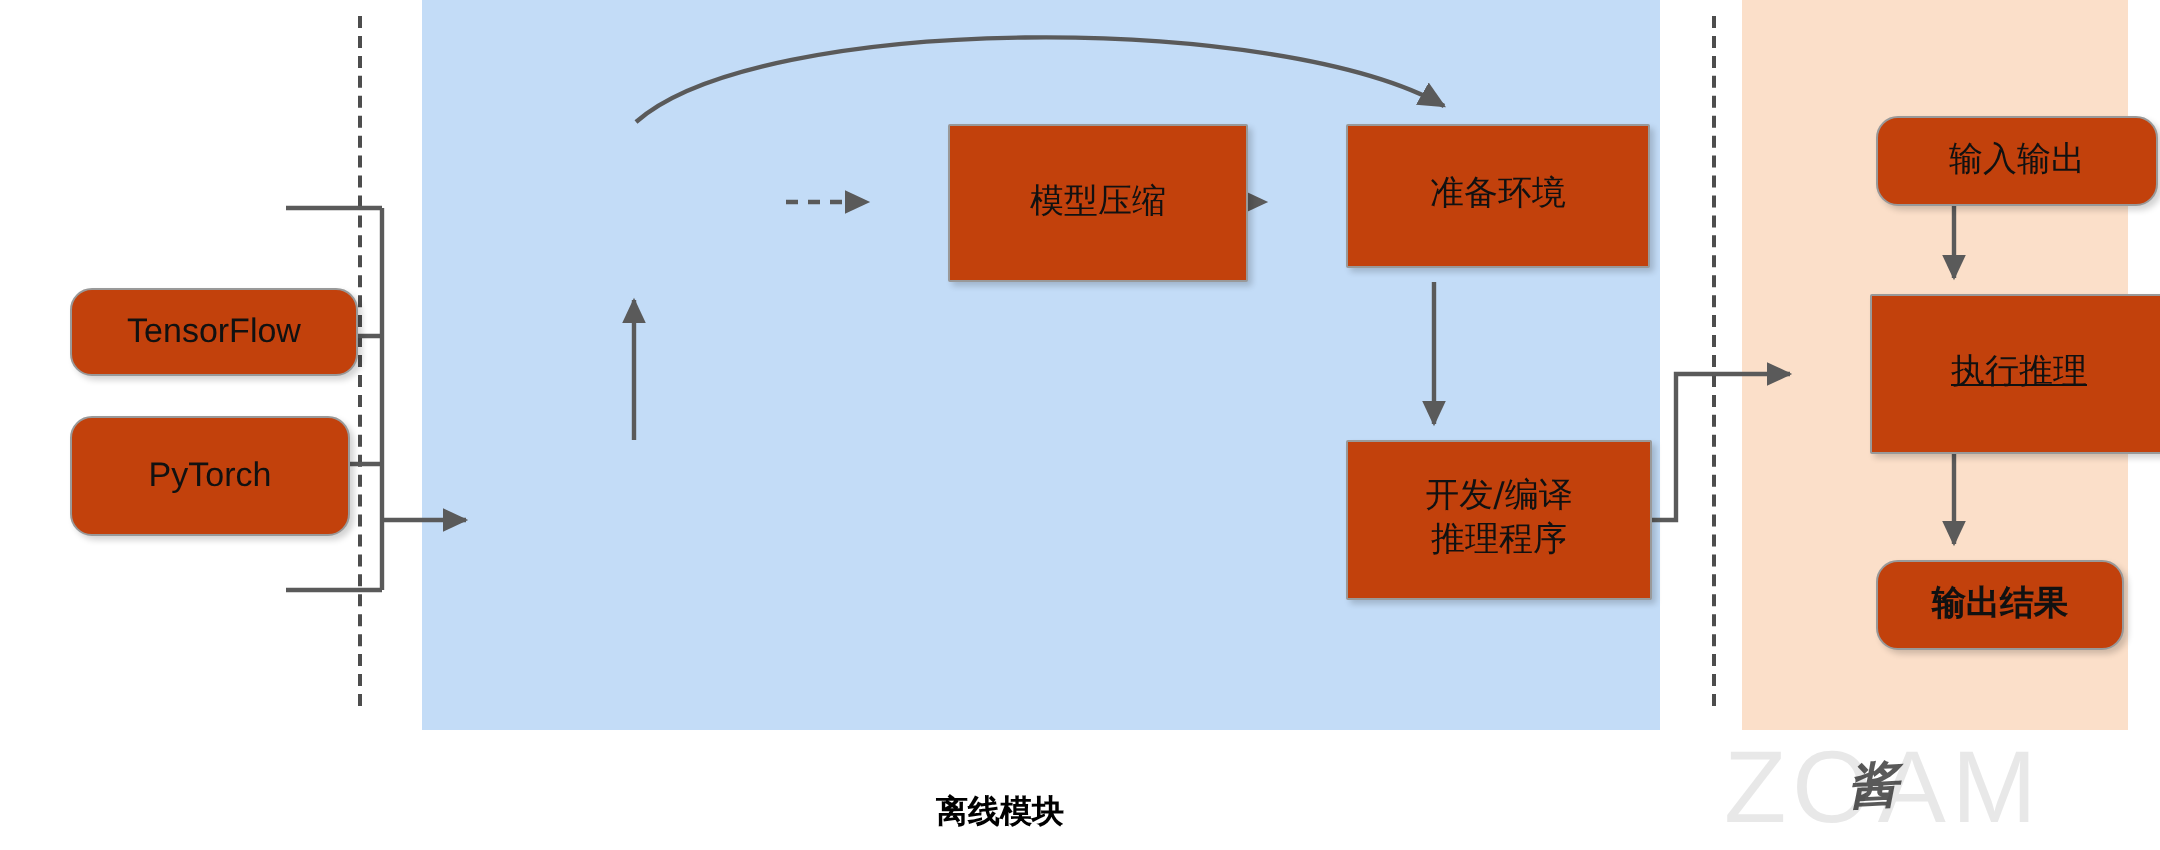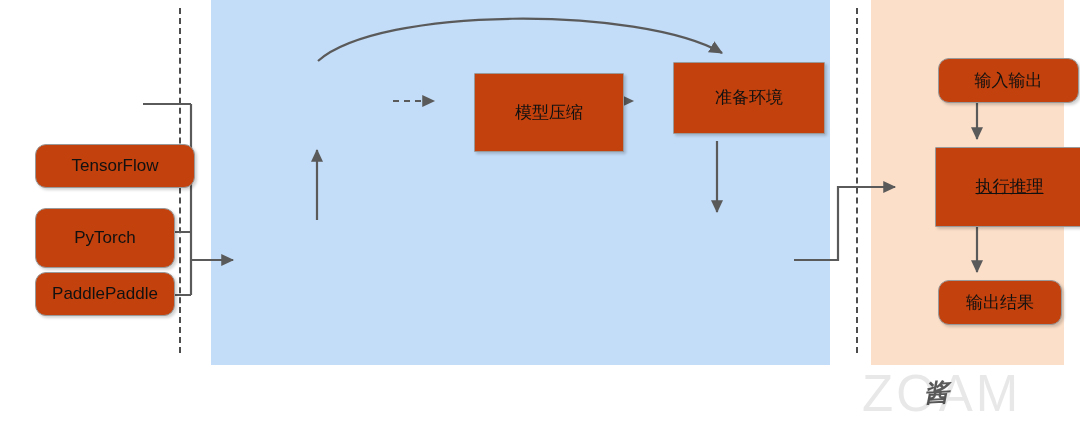--- a/index.html
+++ b/index.html
@@ -55,35 +55,35 @@
     margin-left: 32px;
   }
   .node.rounded { border-radius: 11px; }
   .node.sharp   { border-radius: 1px; }
 
   .node.latin { font-size: 17px; }
   .node.cjk   { font-size: 17px; font-family: "DejaVu Sans", "Liberation Sans", sans-serif; }
 
   
   #n-mindspore     { left: 3px;  top: 80px;  width: 140px; height: 44px; }
-  #n-tensorflow    { left: 3px;  top: 144px; width: 160px; height: 44px; }
+  #n-tensorflow    { left: 3px;  top: 144px; width: 144px; height: 44px; }
   #n-pytorch       { left: 3px;  top: 208px; width: 140px; height: 60px; }
   #n-paddlepaddle  { left: 3px;  top: 272px; width: 140px; height: 44px; }
 
   
   #n-infer-model   { left: 241px; top: 62px;  width: 152px; height: 79px; }
-  #n-model-compress{ left: 442px; top: 73px;  width: 150px; height: 79px; }
+  #n-model-compress{ left: 442px; top: 62px;  width: 150px; height: 79px; }
   #n-prepare-env   { left: 641px; top: 62px;  width: 152px; height: 72px; }
   #n-convert-tool  { left: 241px; top: 220px; width: 152px; height: 80px; }
   #n-dev-compile   { left: 641px; top: 220px; width: 153px; height: 80px; }
 
   
   #n-io            { left: 906px; top: 58px;  width: 141px; height: 45px; }
   #n-exec-infer    { left: 903px; top: 147px; width: 149px; height: 80px; text-decoration: underline; }
-  #n-output-result { left: 906px; top: 280px; width: 124px; height: 45px; }
+  #n-output-result { left: 906px; top: 280px; width: 124px; height: 45px; font-weight: bold; }
 
   
   #edges {
     position: absolute;
     left: 0; top: 0;
     width: 1080px; height: 425px;
     pointer-events: none;
   }
 
   
@@ -169,28 +169,30 @@
       <path d="M 794 260 L 838 260 L 838 187 L 895 187" marker-end="url(#arrowSolid)"></path>
 
       <path d="M 977 103 L 977 139" marker-end="url(#arrowSolid)"></path>
 
       <path d="M 977 227 L 977 272" marker-end="url(#arrowSolid)"></path>
     </g>
   </svg>
 
   <div class="node rounded latin" id="n-tensorflow">TensorFlow</div>
   <div class="node rounded latin" id="n-pytorch">PyTorch</div>
-  <div class="node rounded latin" id="n-paddlepaddle">PaddlePaddle</div>
 
   <div class="node sharp cjk" id="n-model-compress">模型压缩</div>
   <div class="node sharp cjk" id="n-prepare-env">准备环境</div>
+  <div class="node sharp cjk" id="n-dev-compile">开发/编译
+推理程序</div>
 
   <div class="node rounded cjk" id="n-io">输入输出</div>
   <div class="node sharp cjk" id="n-exec-infer">执行推理</div>
   <div class="node rounded cjk" id="n-output-result">输出结果</div>
 
+  <div id="caption-offline">离线模块</div>
 
   <div id="watermark">
     <span id="wm-main">ZOAM</span>
     <span id="wm-overlay">酱</span>
   </div>
 
 </div>
 
 </body></html>

